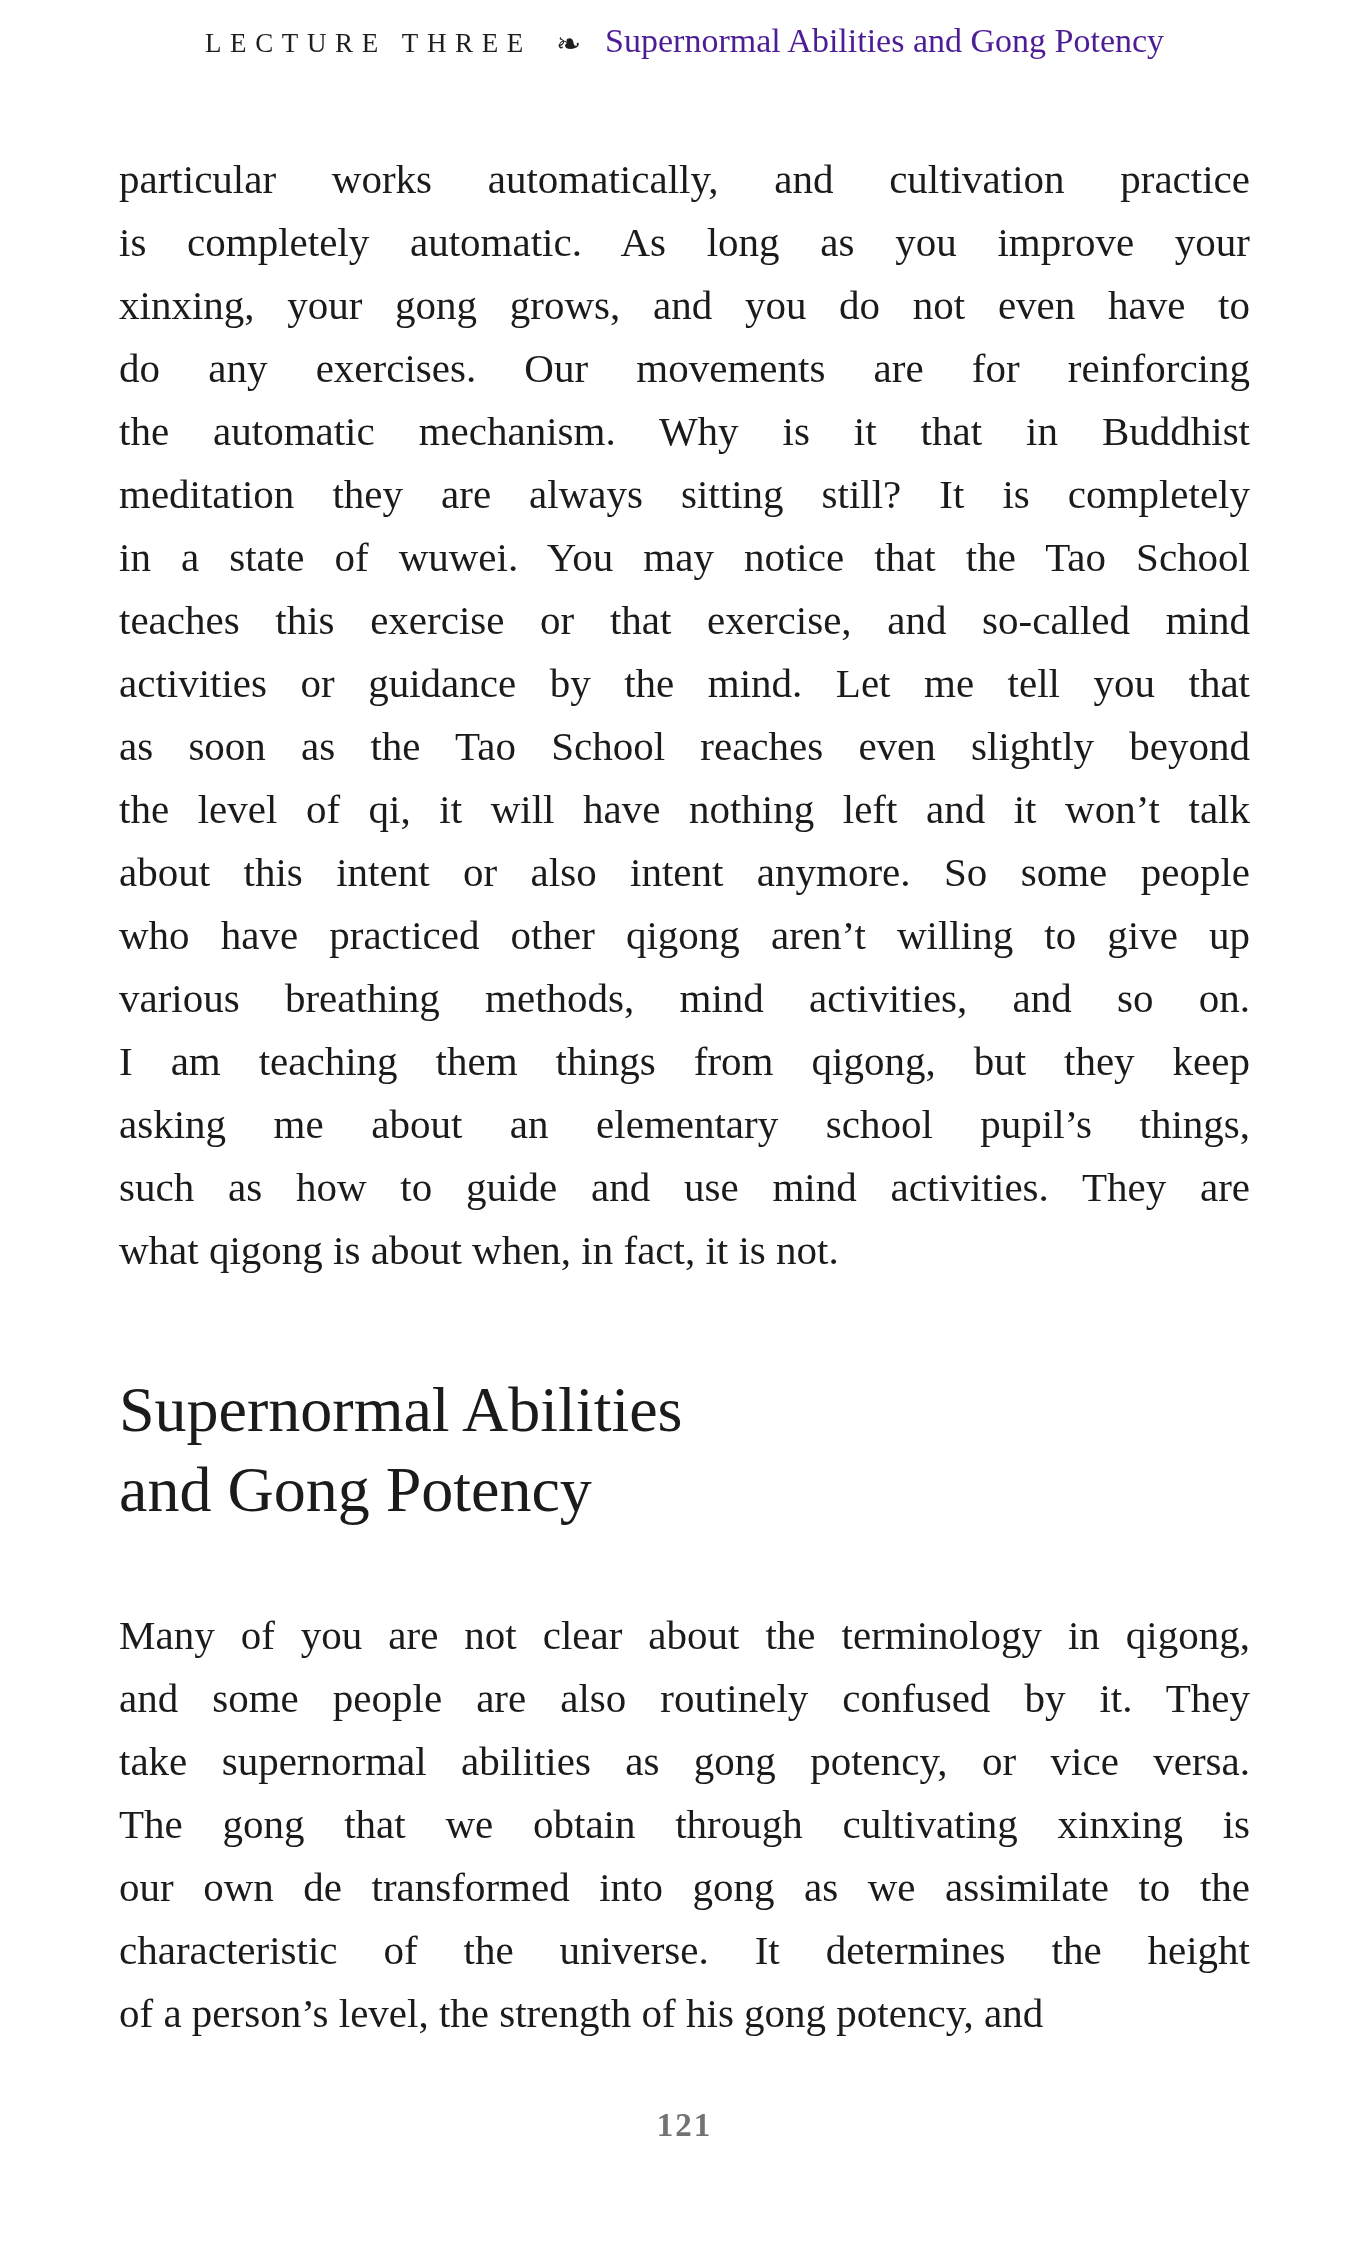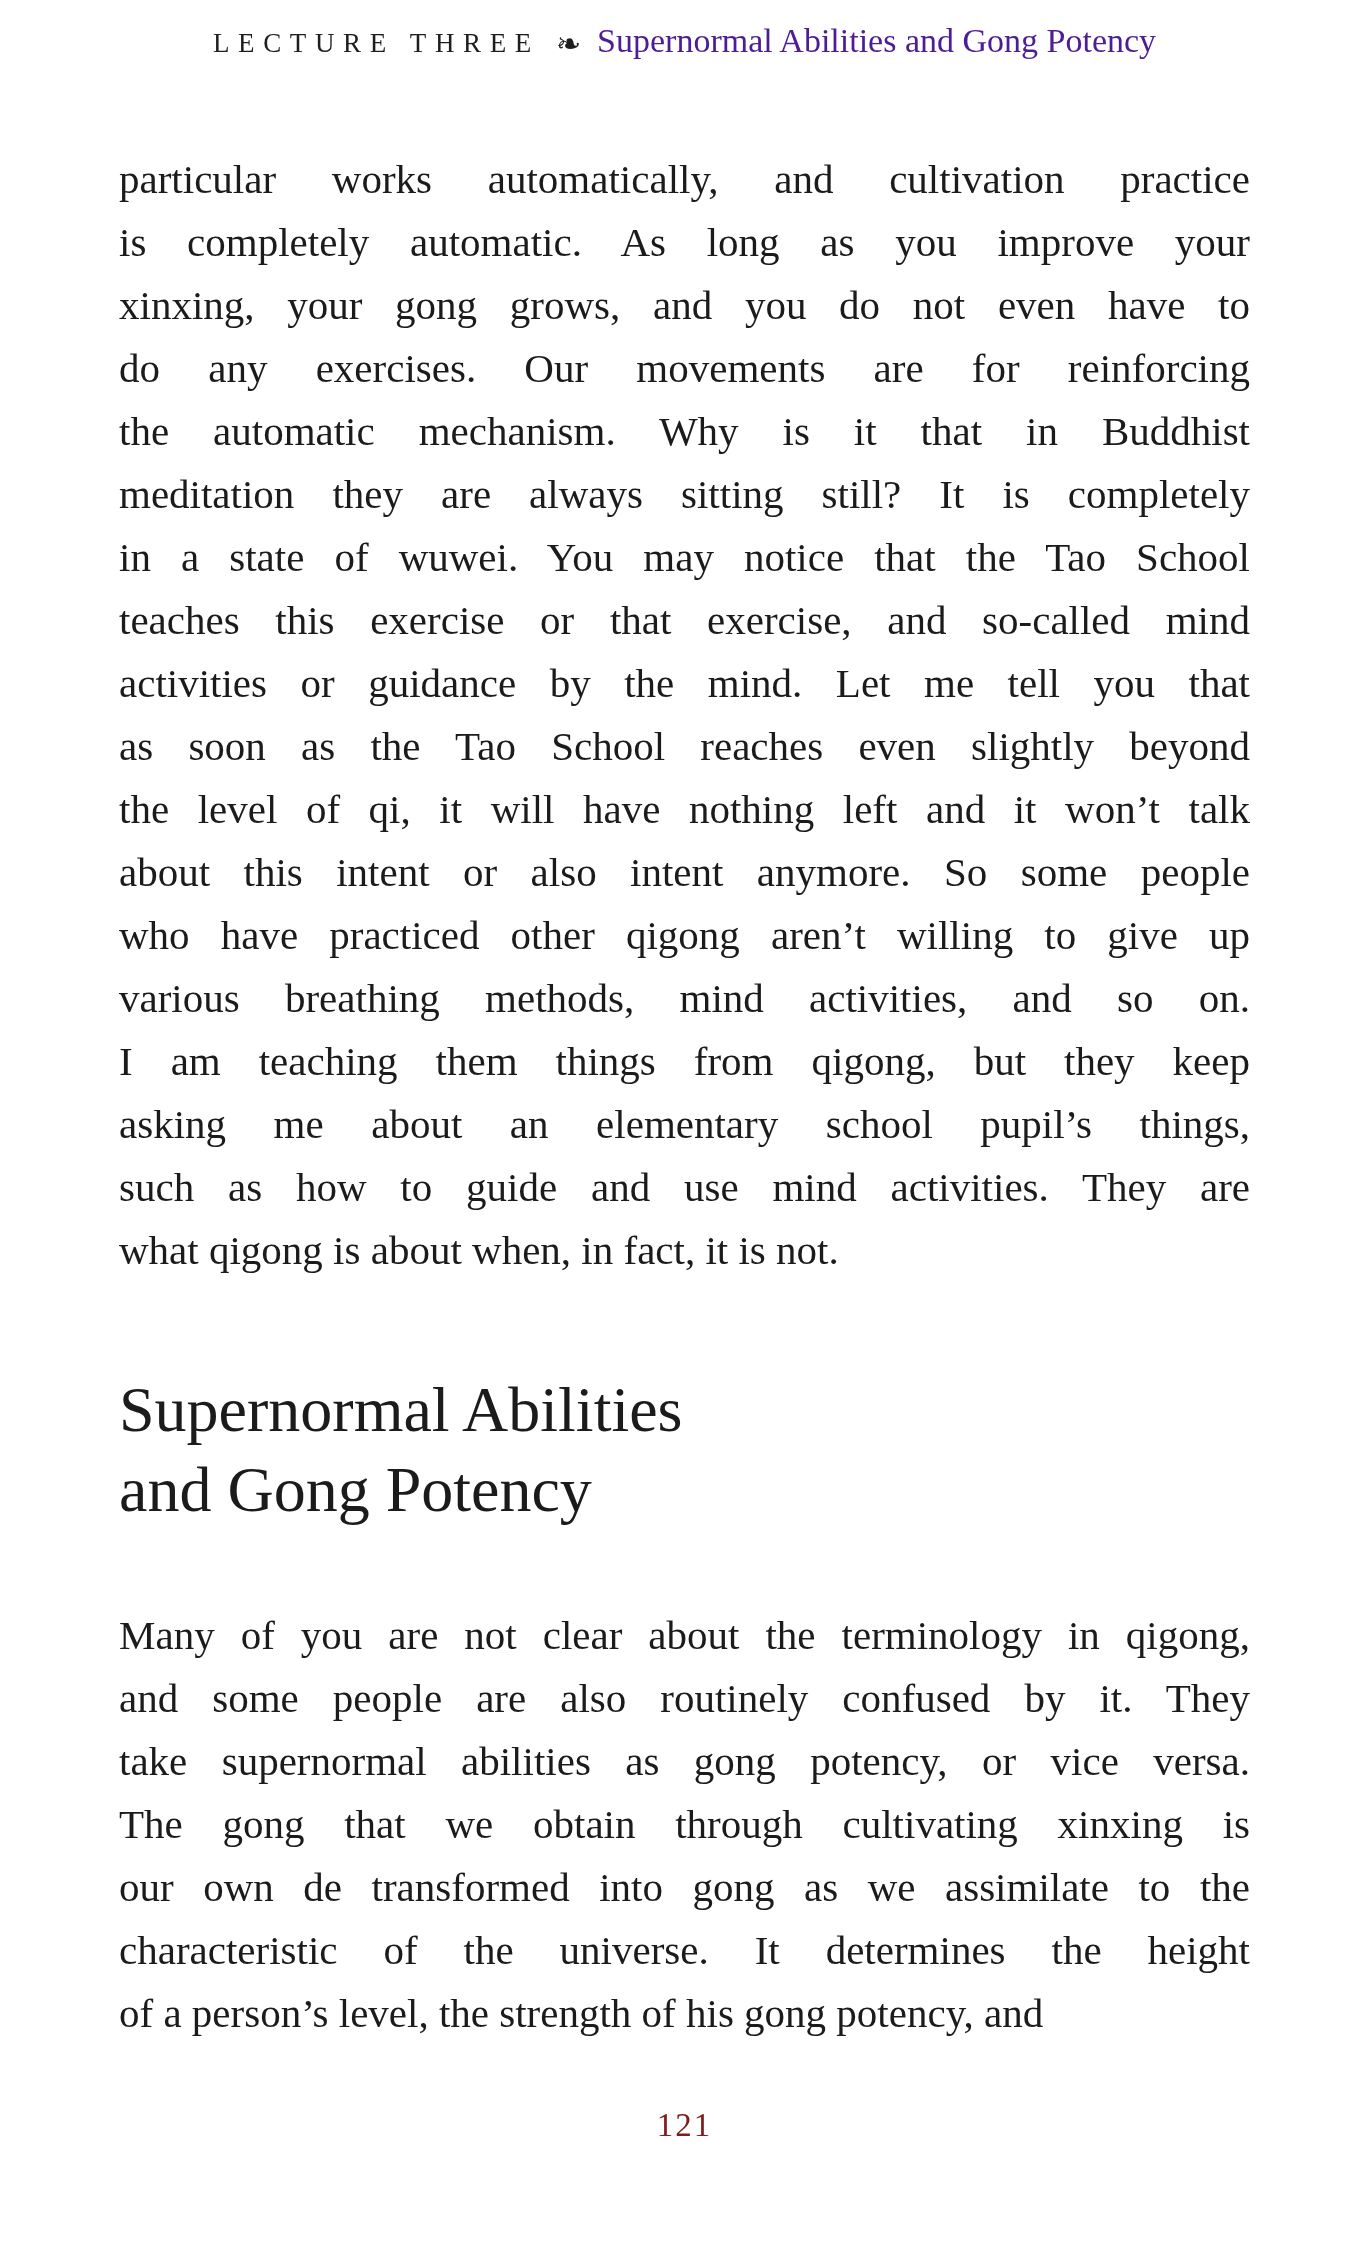--- a/index.html
+++ b/index.html
@@ -11,21 +11,21 @@
     color: #1b1b1b;
     font-family: "Liberation Serif", "DejaVu Serif", serif;
     box-sizing: border-box;
     padding: 22px 110px 0 119px;
     overflow: hidden;
   }
   .running-header {
     display: flex;
     align-items: baseline;
     justify-content: center;
-    gap: 16px;
+    gap: 24px;
     white-space: nowrap;
     height: 46px;
   }
   .running-header .lecture {
     font-size: 27px;
     letter-spacing: 0.32em;
     color: #1e1e1e;
   }
   .running-header .ornament {
     font-size: 30px;
@@ -60,23 +60,23 @@
     text-align: left;
     text-align-last: left;
   }
   .para-2 { margin-top: 74px; }
   .page-footer {
     margin-top: 62px;
     text-align: center;
   }
   .page-number {
     font-size: 33px;
-    font-weight: normal;
+    font-weight: bold;
     letter-spacing: 2px;
-    color: #7f1d1d;
+    color: #737373;
   }
 </style>
 </head>
 <body>
 
 <div class="page">
 
   <header class="running-header">
     <span class="lecture">LECTURE THREE</span>
     <span class="ornament">❧</span>

